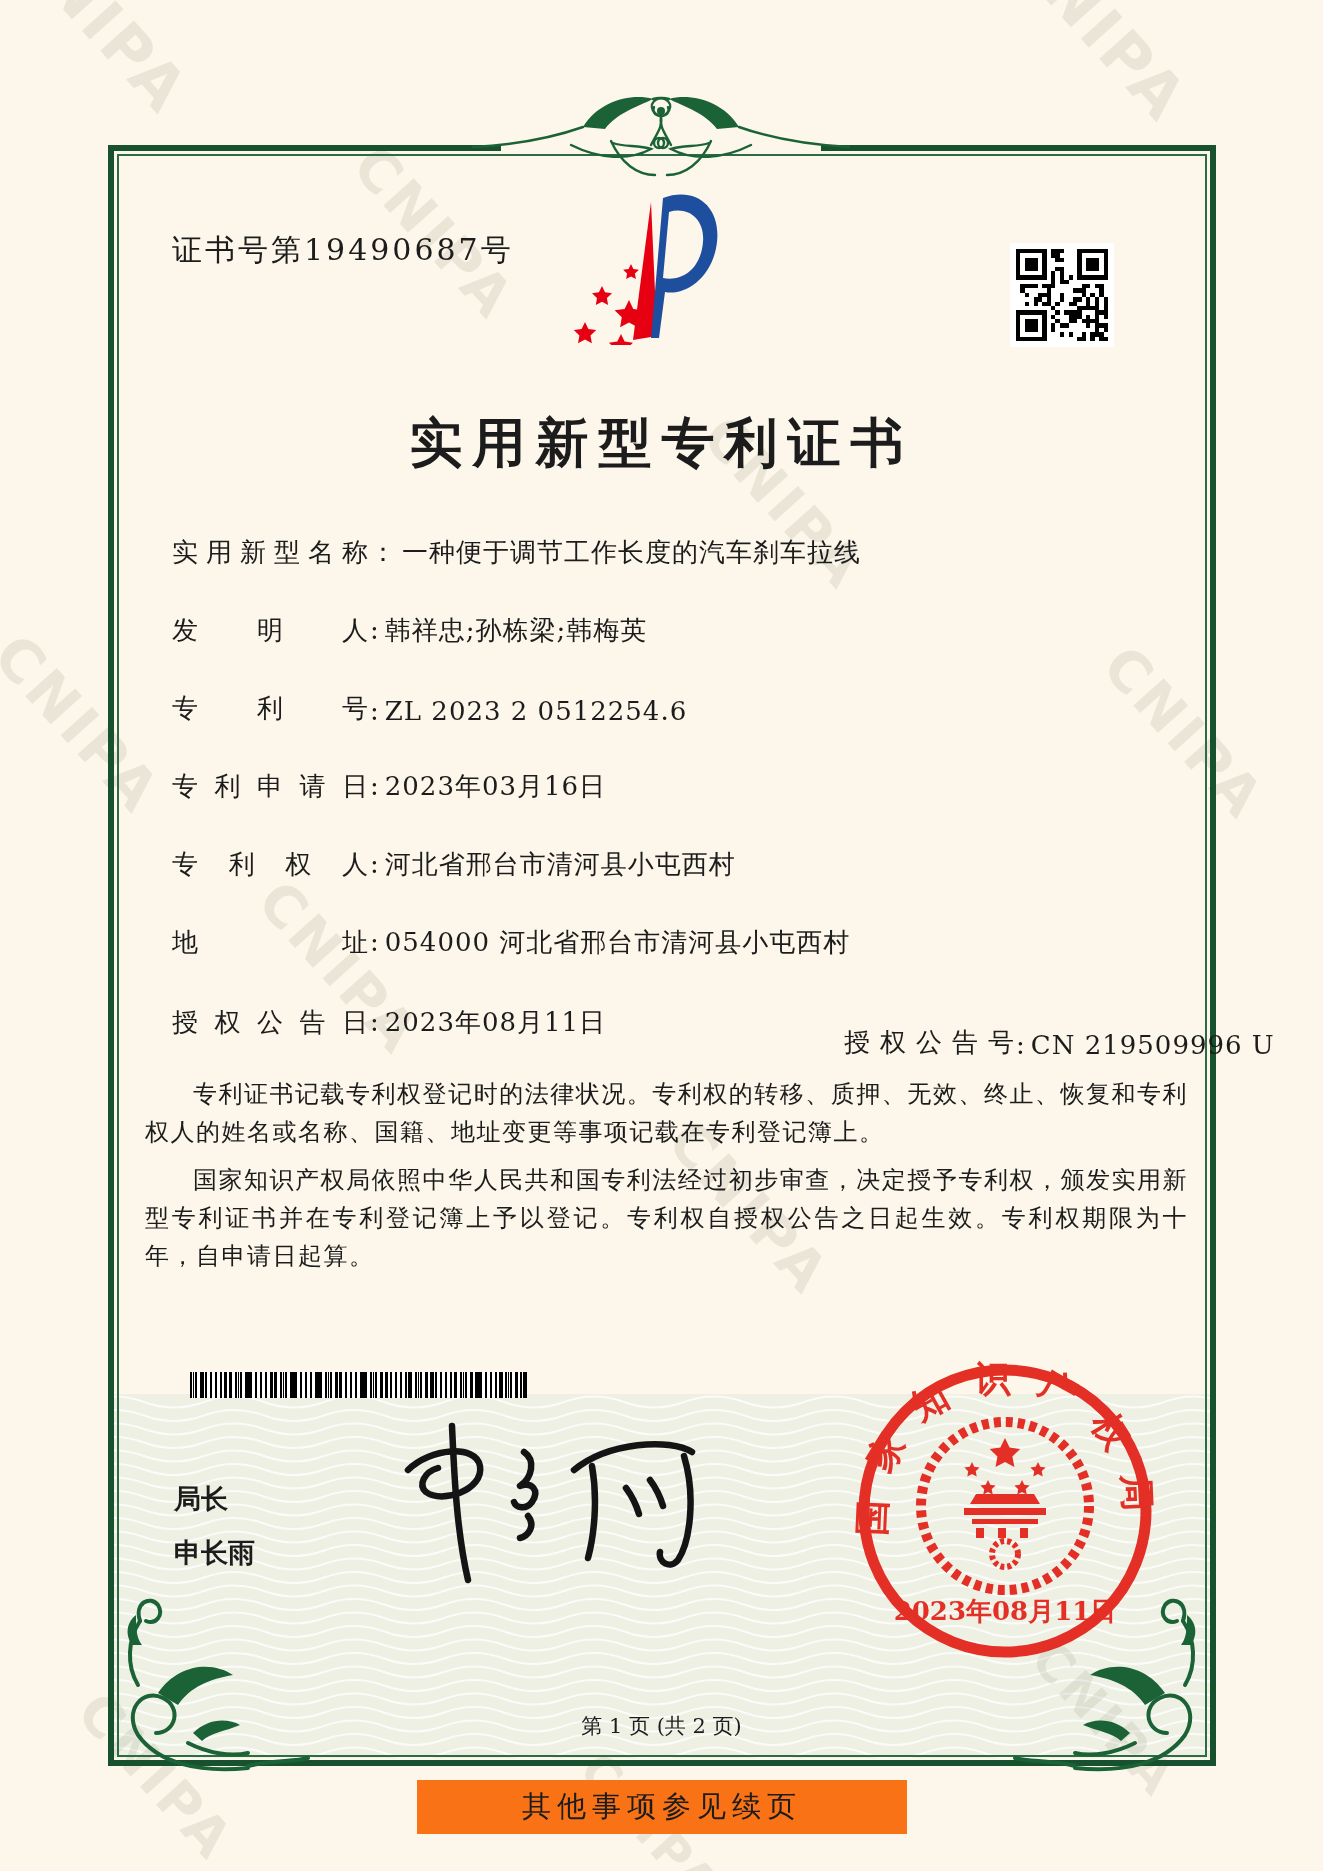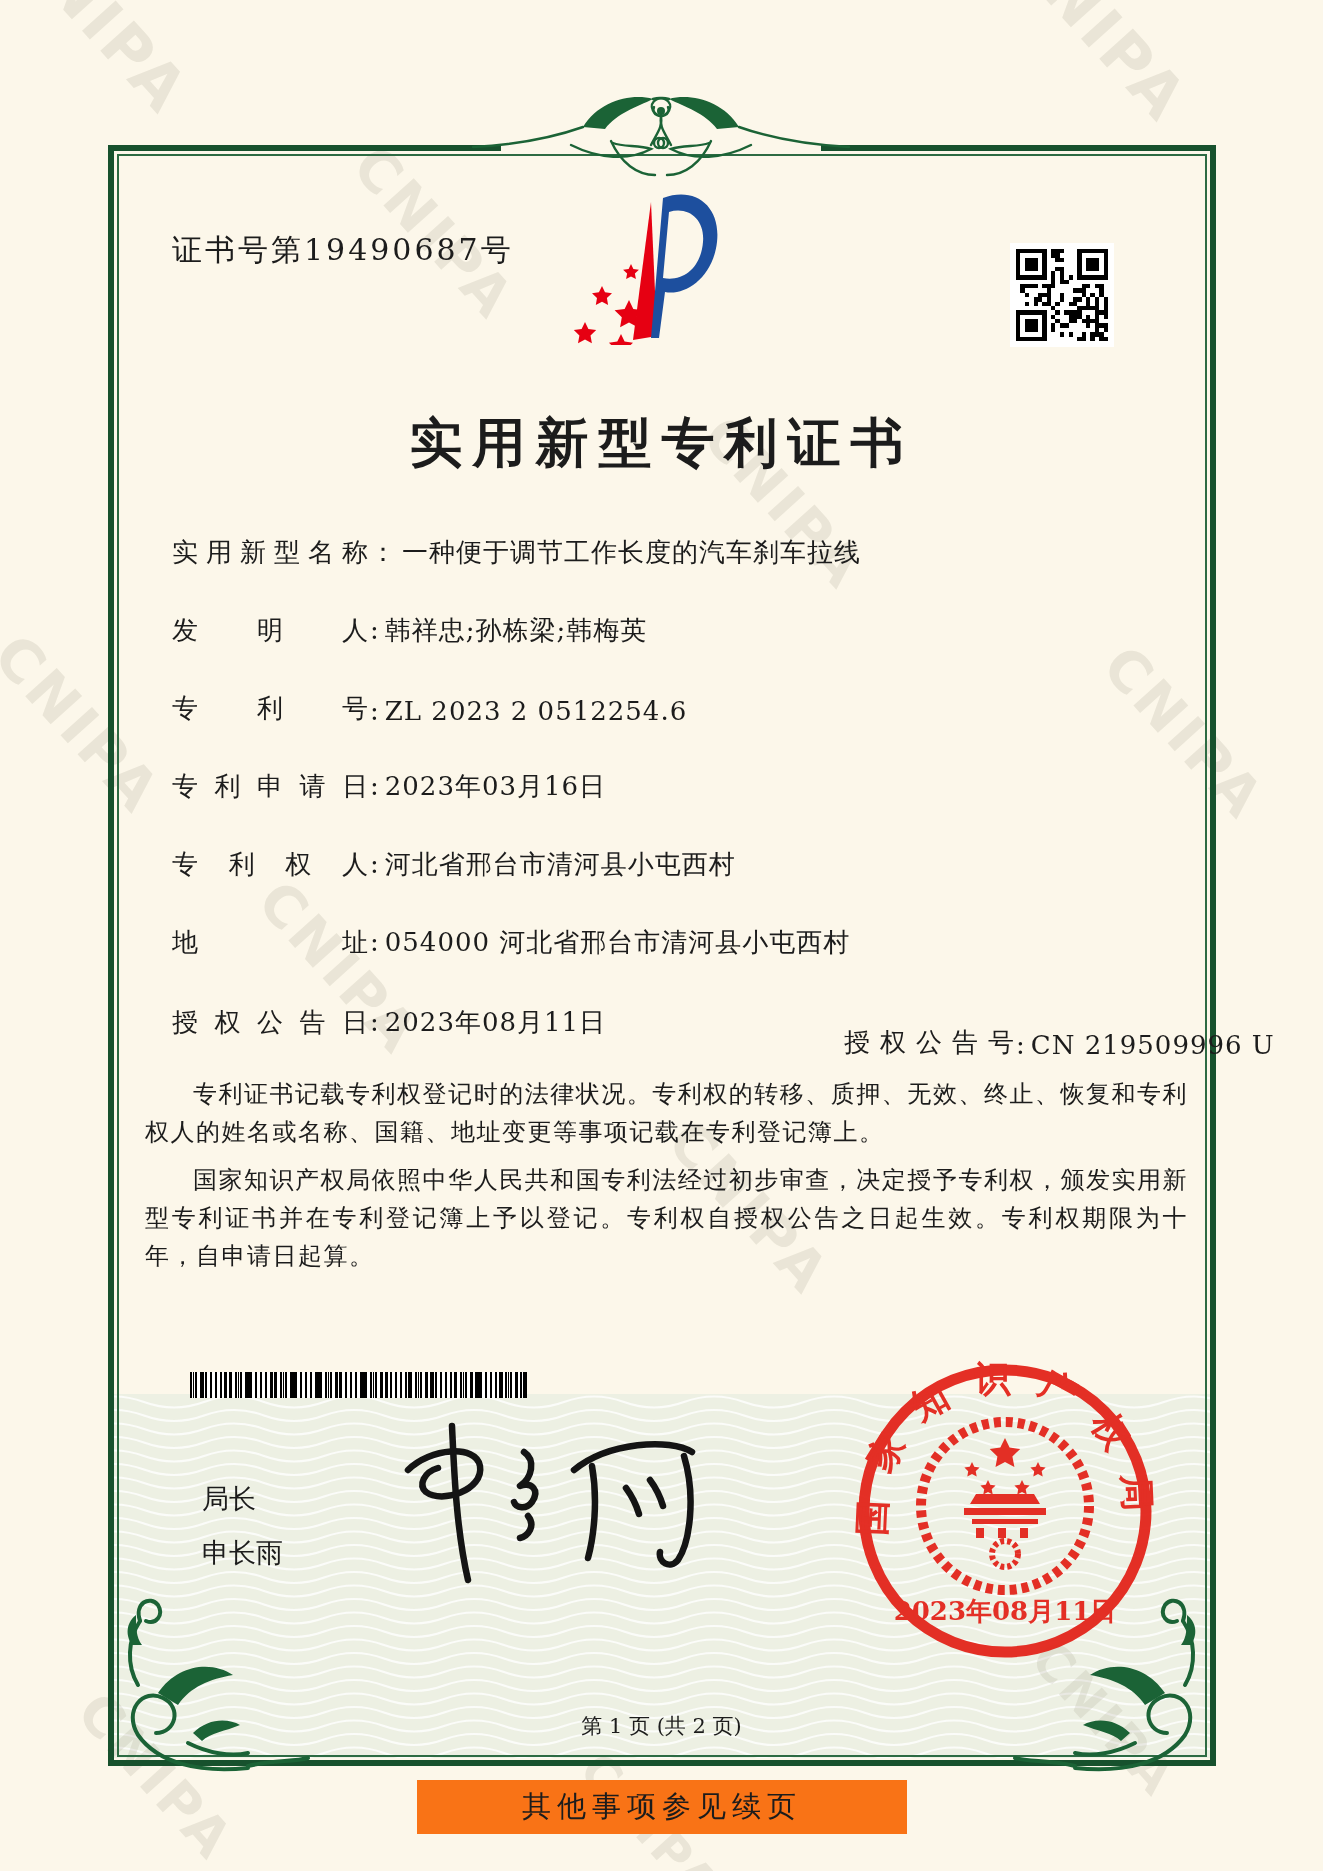--- a/index.html
+++ b/index.html
@@ -35,22 +35,22 @@
   .paras{position:absolute;left:145px;top:1075px;width:1043px;font-size:24px;
          line-height:38px;text-align:justify;letter-spacing:1.5px;z-index:5;}
   .paras p{margin:0 0 10px 0;text-indent:2em;}
   
   .barcode{position:absolute;left:190px;top:1372px;width:337px;height:26px;z-index:6;
     background-color:#fff;
     background-image:repeating-linear-gradient(90deg,#000 0 2px,transparent 2px 5px),
                      repeating-linear-gradient(90deg,transparent 0 3px,#000 3px 4px,transparent 4px 9px),
                      repeating-linear-gradient(90deg,transparent 0 11px,#000 11px 14px,transparent 14px 23px);}
   
-  .officer{position:absolute;left:202px;top:1472px;z-index:6;
-           font-family:"DejaVu Sans","Liberation Sans",sans-serif;font-weight:400;
+  .officer{position:absolute;left:174px;top:1472px;z-index:6;
+           font-family:"DejaVu Sans","Liberation Sans",sans-serif;font-weight:700;
            font-size:27px;line-height:54px;}
   .sig{position:absolute;left:378px;top:1408px;z-index:6;}
   
   .seal{position:absolute;left:852px;top:1358px;z-index:7;opacity:0.95;}
   
   .pageno{position:absolute;left:0;top:1712px;width:100%;text-align:center;font-size:21px;z-index:6;}
   .note{position:absolute;left:417px;top:1780px;width:490px;height:54px;background:#f97316;
         display:flex;align-items:center;justify-content:center;font-size:29px;
         letter-spacing:6px;z-index:6;}
   .corner{position:absolute;z-index:4;pointer-events:none;}

